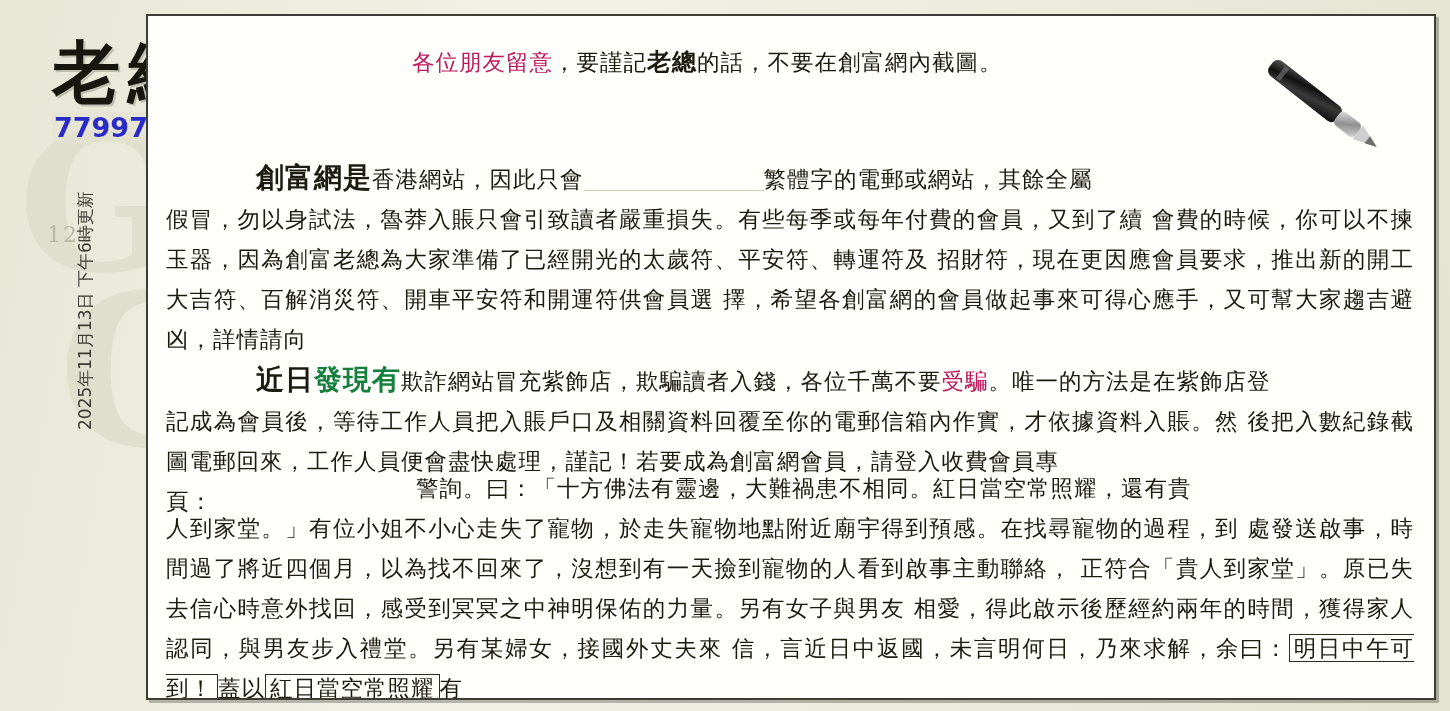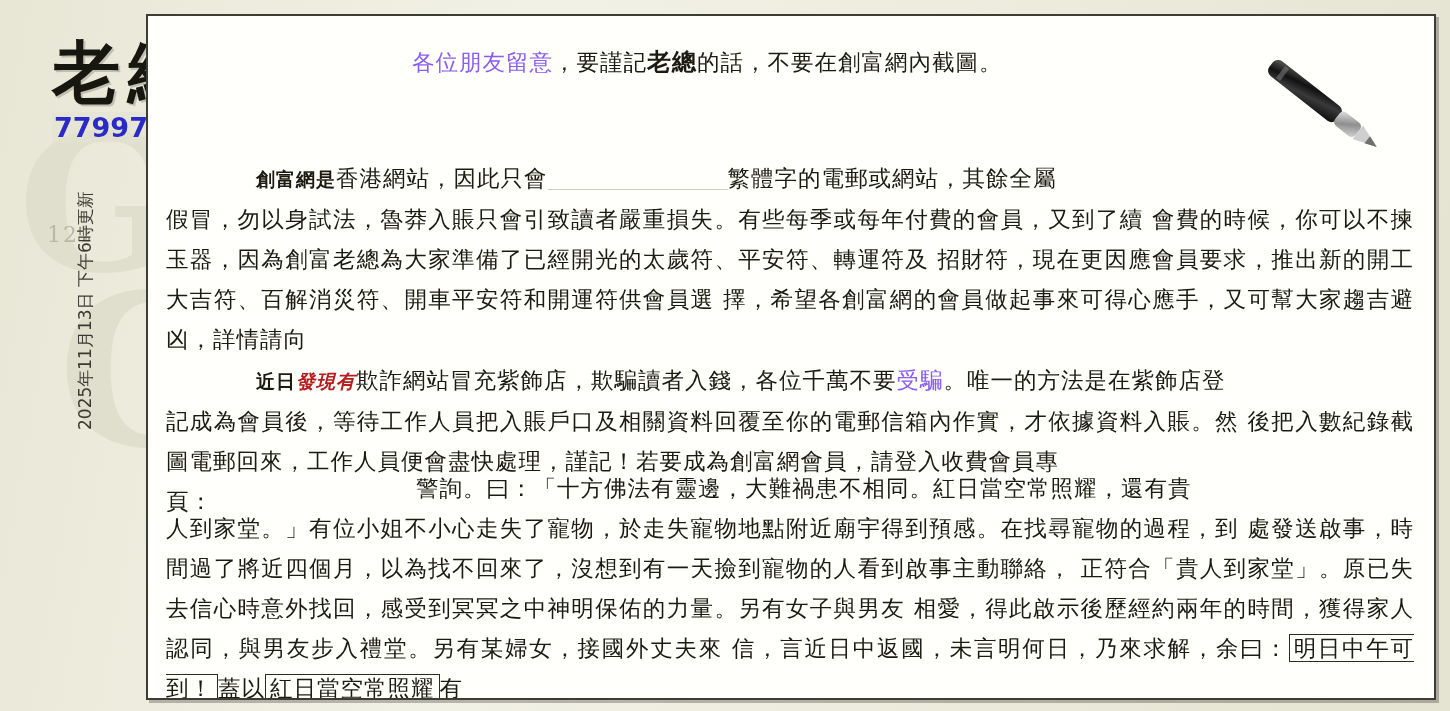--- a/index.html
+++ b/index.html
@@ -143,29 +143,28 @@
     position: absolute;
     left: 0px; top: 440px;
     width: 1248px;
   }
 
   .em-strong {
     font-weight: bold;
     font-size: 24px;
   }
   .faded {
-    color: #b91c1c;
-    font-style: italic;
+    color: #15803d;
   }
   .faded2 {
-    color: #8b5cf6;
+    color: #be185d;
   }
   .bigbold {
     font-weight: bold;
-    font-size: 19px;
+    font-size: 28px;
   }
   .boxed {
     border: 1px solid #2b2b20;
     padding: 0 4px;
   }
   .gap-underline {
     display: inline-block;
     width: 180px;
     border-bottom: 1px solid #cfccb8;
     height: 24px;

